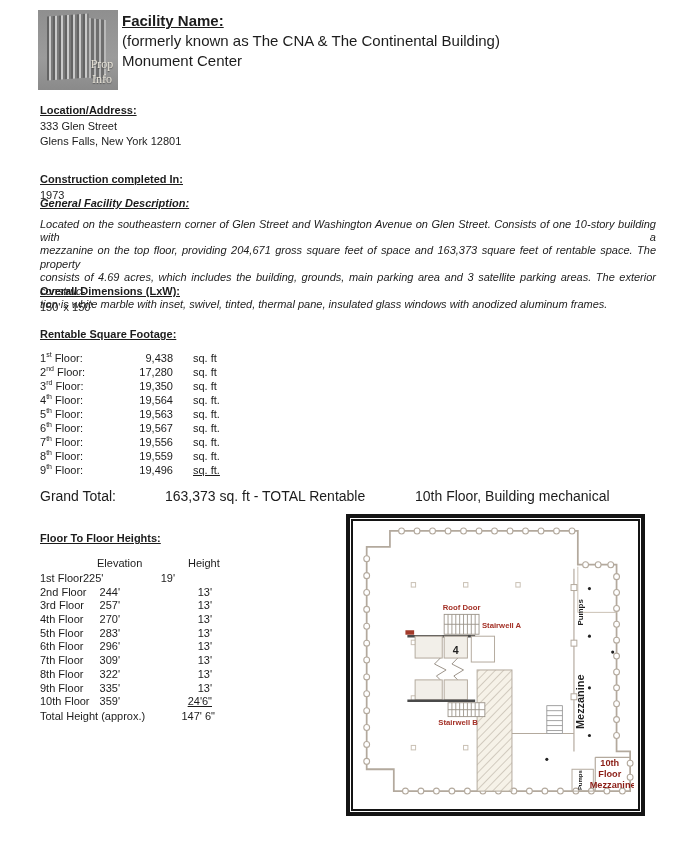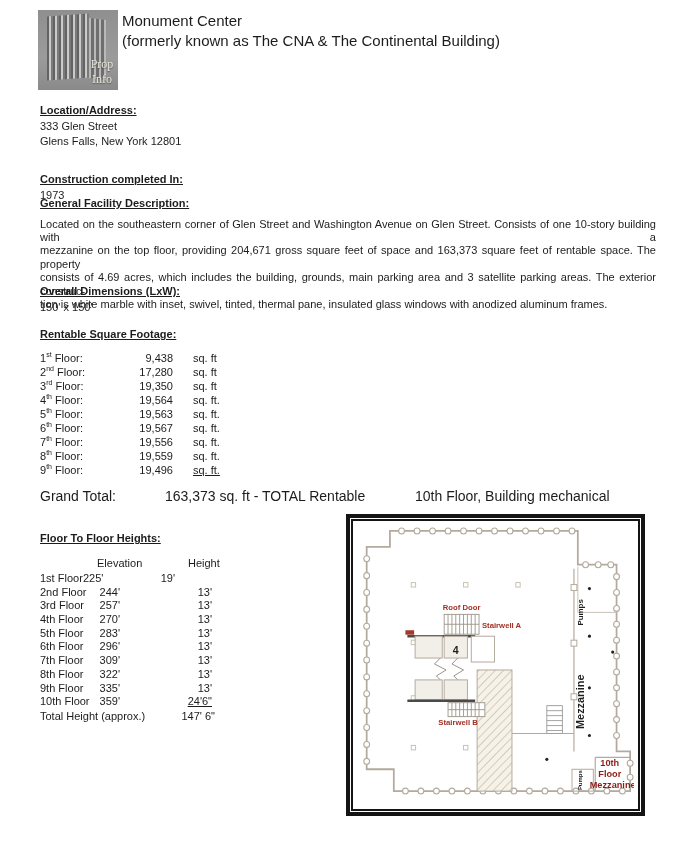--- a/index.html
+++ b/index.html
@@ -16,21 +16,21 @@
       transform:skewY(7deg);}
   #logo .cap{position:absolute;left:0;right:0;bottom:3px;text-align:center;
       font-family:"Liberation Serif",serif;font-size:12px;color:#e9e5da;text-shadow:0 1px 1px #555;padding-left:48px;}
   
   #titleblock{left:122px;top:11px;font-size:15px;line-height:20px;}
   #titleblock .t1{font-weight:bold;text-decoration:underline;}
   
   .sec{left:40px;font-size:11px;line-height:15.5px;}
   .hd{font-weight:bold;text-decoration:underline;}
   
-  #desc{width:616px;}
+  #desc{width:616px;font-style:italic;}
   #desc .p{margin-top:6px;line-height:13.4px;}
   #desc .p .ln{text-align:justify;text-align-last:justify;}
   #desc .p .ln.last{text-align:left;text-align-last:left;}
   
   #rentable-rows{left:40px;top:351px;font-size:11px;}
   .rent-row{display:flex;height:14px;line-height:14px;}
   .rent-label{width:85px;}
   .r-ord{font-size:7px;vertical-align:super;line-height:0;}
   .r-val{display:inline-block;width:48px;text-align:right;}
   .r-unit{margin-left:20px;}
@@ -68,22 +68,23 @@
 
 <div id="page">
 
   <div id="logo" class="abs">
     <div class="bldg-l"></div>
     <div class="bldg-r"></div>
     <div class="cap">Prop Info</div>
   </div>
 
   <div id="titleblock" class="abs">
+    <div class="t1">Facility Name:</div>
+    <div>(formerly known as The CNA &amp; The Continental Building)</div>
     <div>Monument Center</div>
-    <div>(formerly known as The CNA &amp; The Continental Building)</div>
   </div>
 
   <div class="sec abs" style="top:103px;">
     <div class="hd">Location/Address:</div>
     <div>333 Glen Street</div>
     <div>Glens Falls, New York 12801</div>
   </div>
 
   <div class="sec abs" style="top:172px;">
     <div class="hd">Construction completed In:</div>

